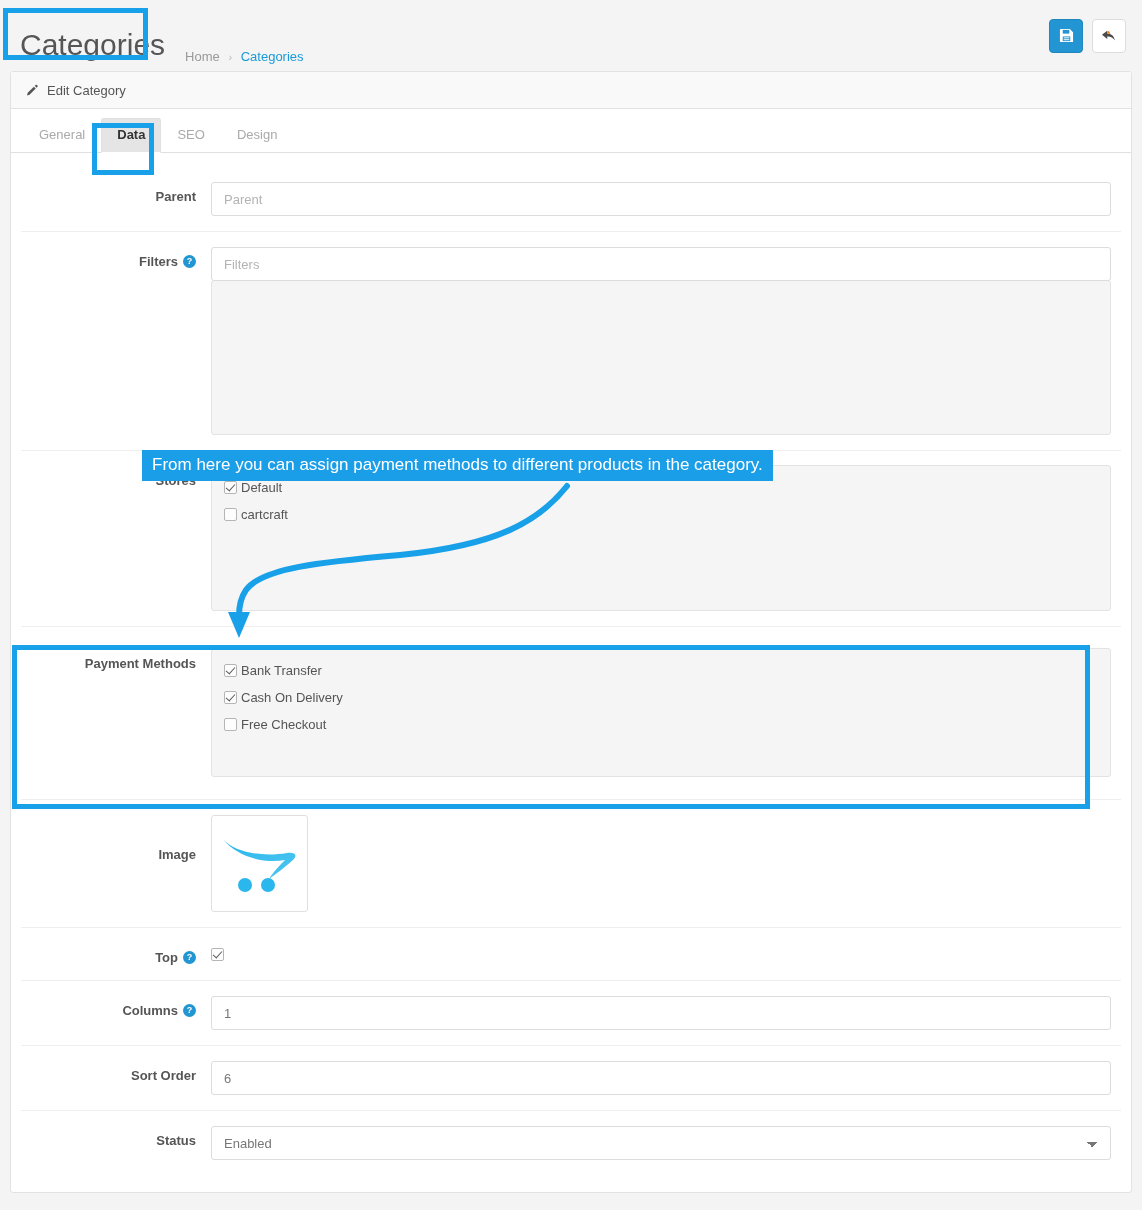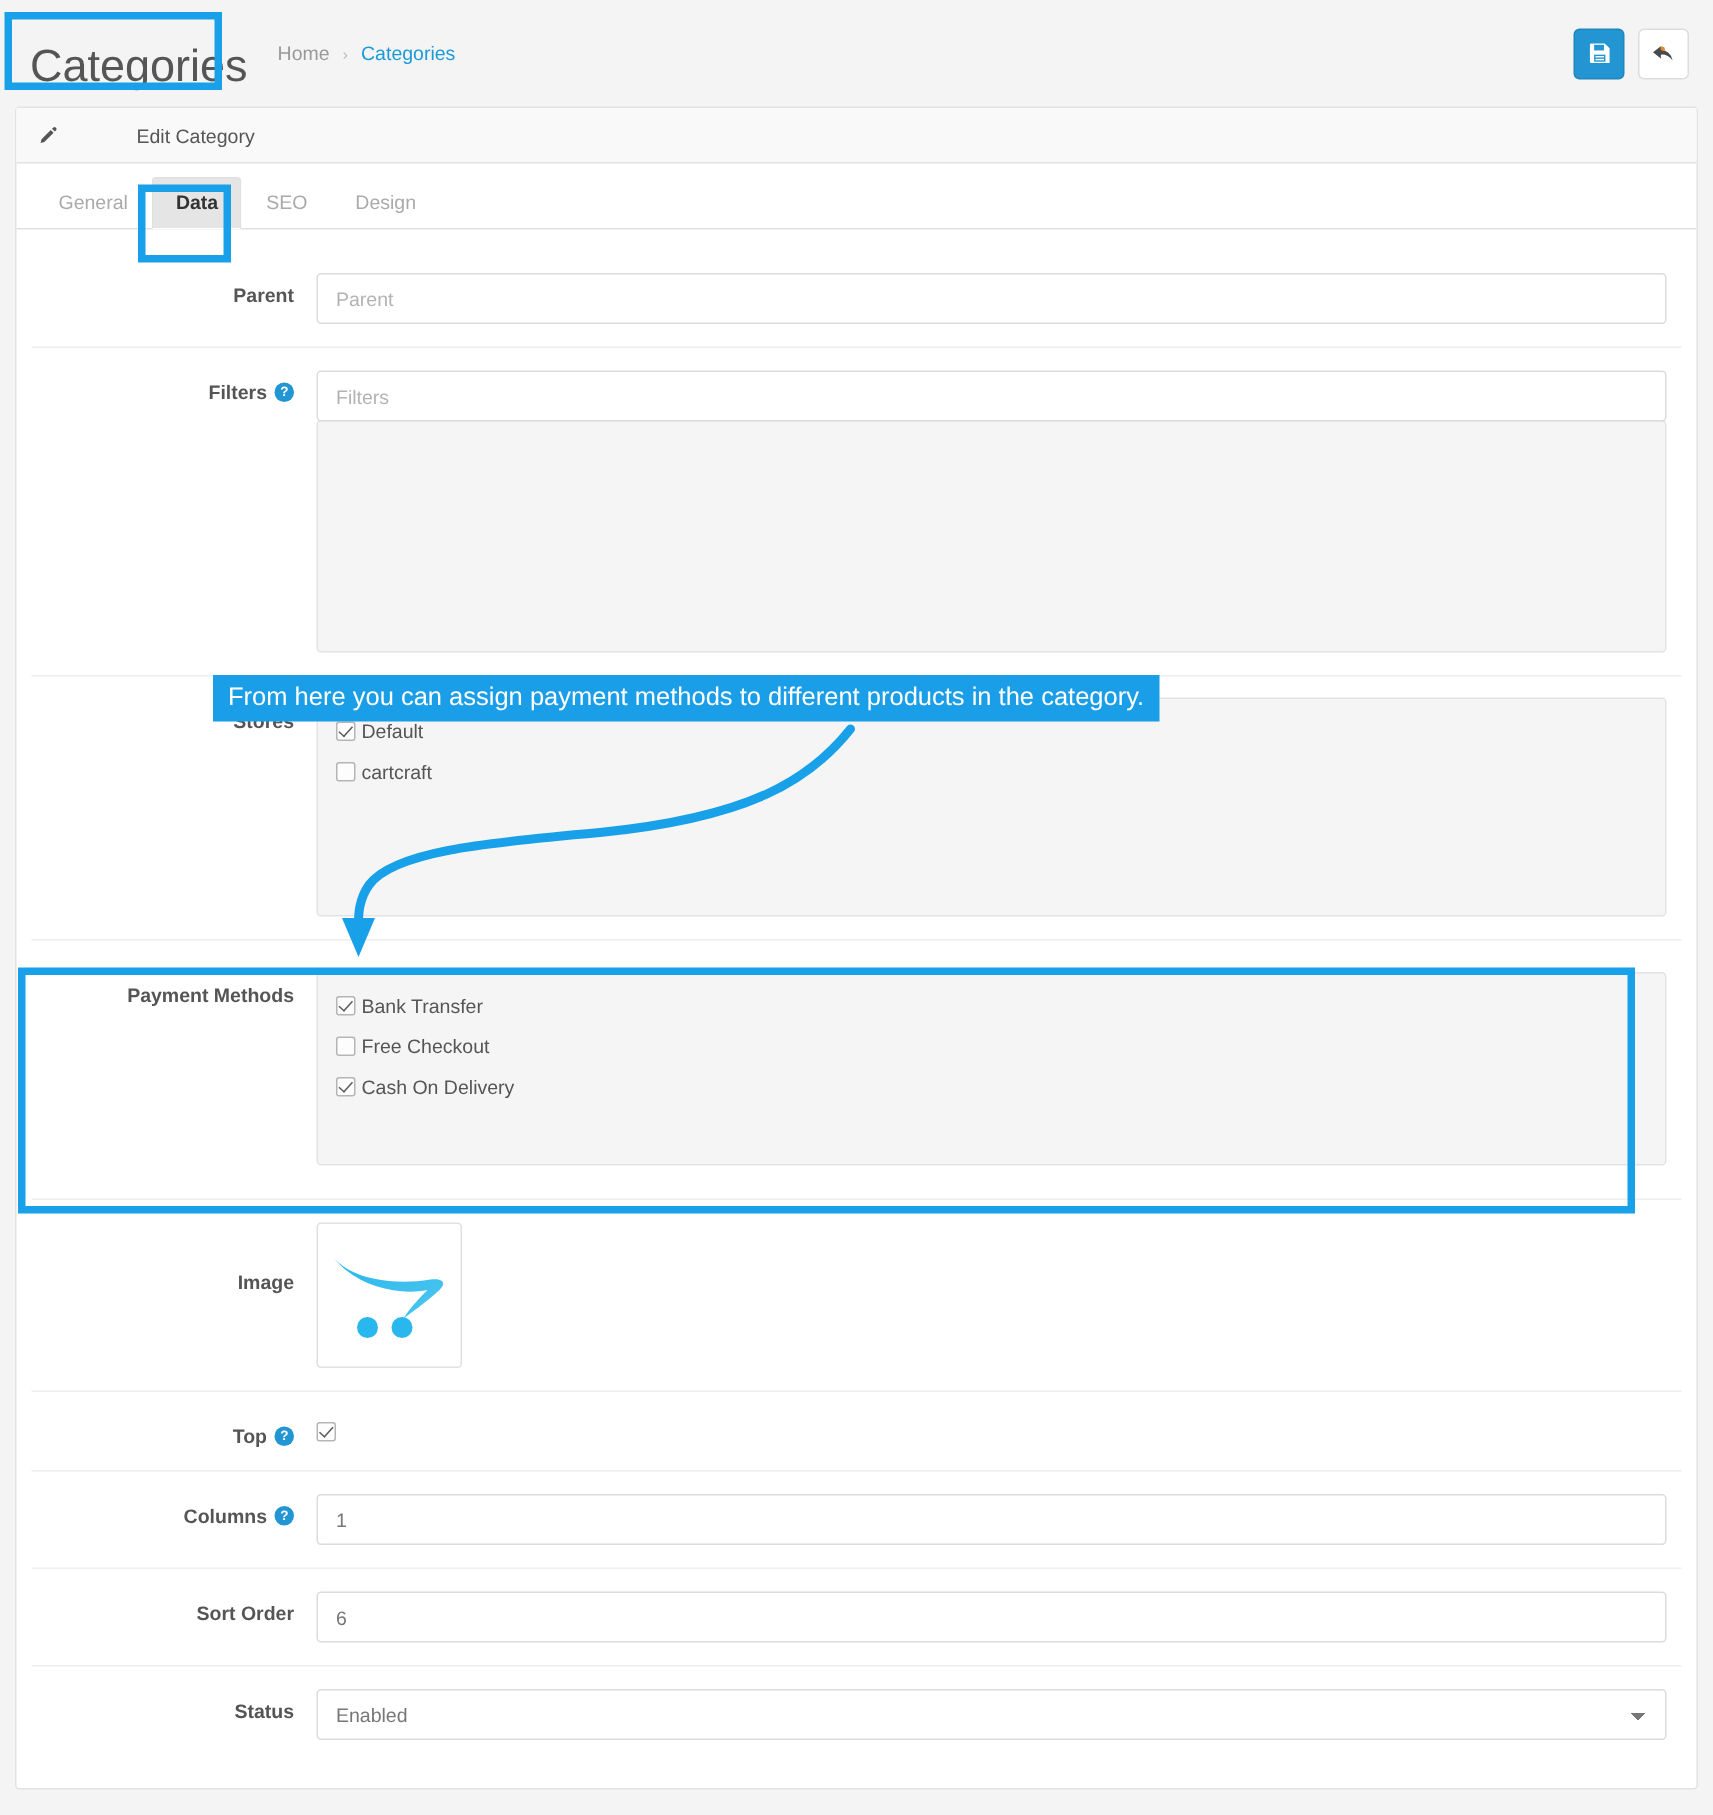--- a/index.html
+++ b/index.html
@@ -16,21 +16,21 @@
 
   
   .page-header{
     position:relative;
     height:71px;
     background:#f4f4f4;
     display:flex;
     align-items:center;
     padding:0 16px 0 14px;
   }
-  .title-wrap{ display:flex; align-items:flex-start; flex:1;margin-top:20px; }
+  .title-wrap{ display:flex; align-items:flex-end; flex:1;margin-top:20px; }
   .page-title{
     font-size:30px;
     font-weight:400;
     color:#555;
     line-height:1;
     padding:2px 6px 4px 6px;
     margin:0;
     letter-spacing:0px;
   }
   .breadcrumb{
@@ -63,21 +63,20 @@
     min-height:1122px;
   }
   .panel-heading{
     height:37px;
     background:#f9f9f9;
     border-bottom:1px solid #e2e2e2;
     display:flex;align-items:center;
     padding:0 14px;
     color:#555;
     font-size:13px;
-    gap:44px;
   }
   .panel-heading .pencil{ margin-right:9px; display:inline-flex; }
   .panel-body{ padding:14px 10px 0 10px; }
 
   
   .nav-tabs{
     display:flex;
     border-bottom:1px solid #e0e0e0;
     padding-left:12px;
     margin-bottom:0;
@@ -314,26 +313,26 @@
 
     <div class="form-row" style="padding-top:22px;padding-bottom:22px;">
       <div class="form-label">Payment Methods</div>
       <div class="form-field">
         <div class="well payment">
           <div class="chk-row">
             <span class="chk checked"></span>
             <span>Bank Transfer</span>
           </div>
           <div class="chk-row">
+            <span class="chk checked"></span>
+            <span>Cash On Delivery</span>
+          </div>
+          <div class="chk-row">
             <span class="chk"></span>
             <span>Free Checkout</span>
-          </div>
-          <div class="chk-row">
-            <span class="chk checked"></span>
-            <span>Cash On Delivery</span>
           </div>
         </div>
       </div>
     </div>
 
     <div class="form-row">
       <div class="form-label" style="padding-top:32px;text-align:right;">Image</div>
       <div class="form-field">
         <div class="img-thumb">
           <svg width="78" height="62" viewBox="0 0 78 62">

